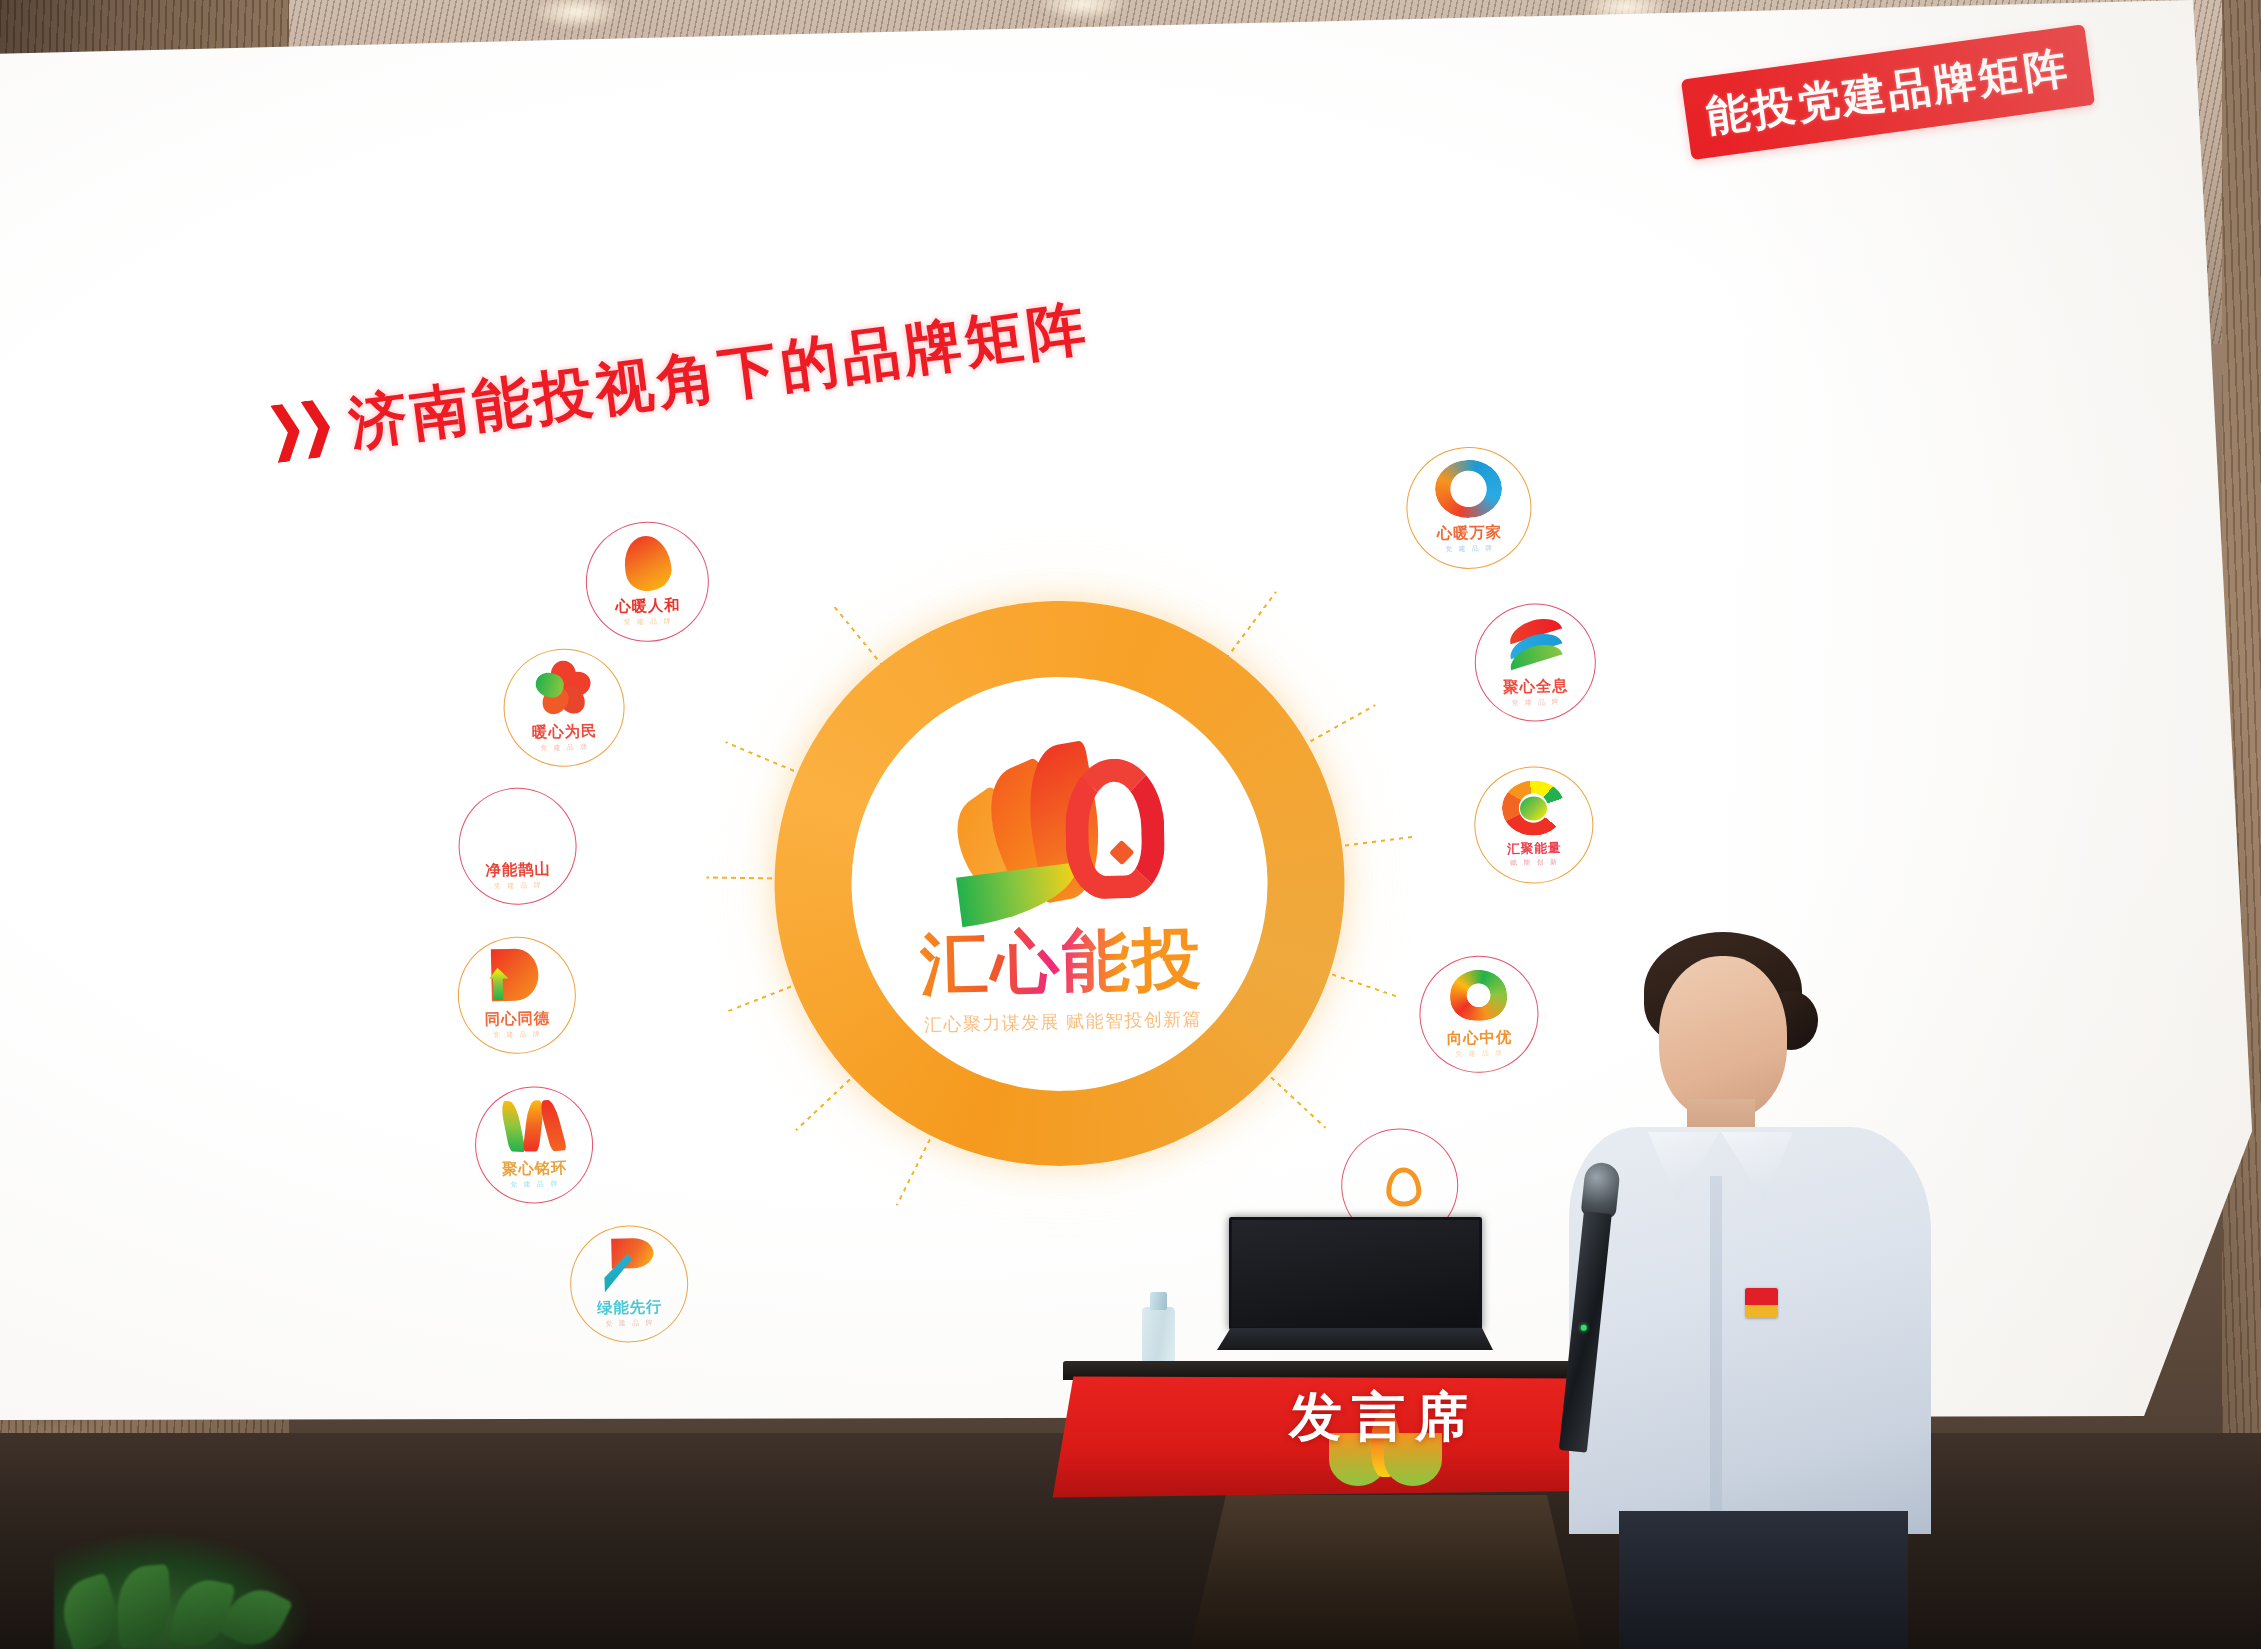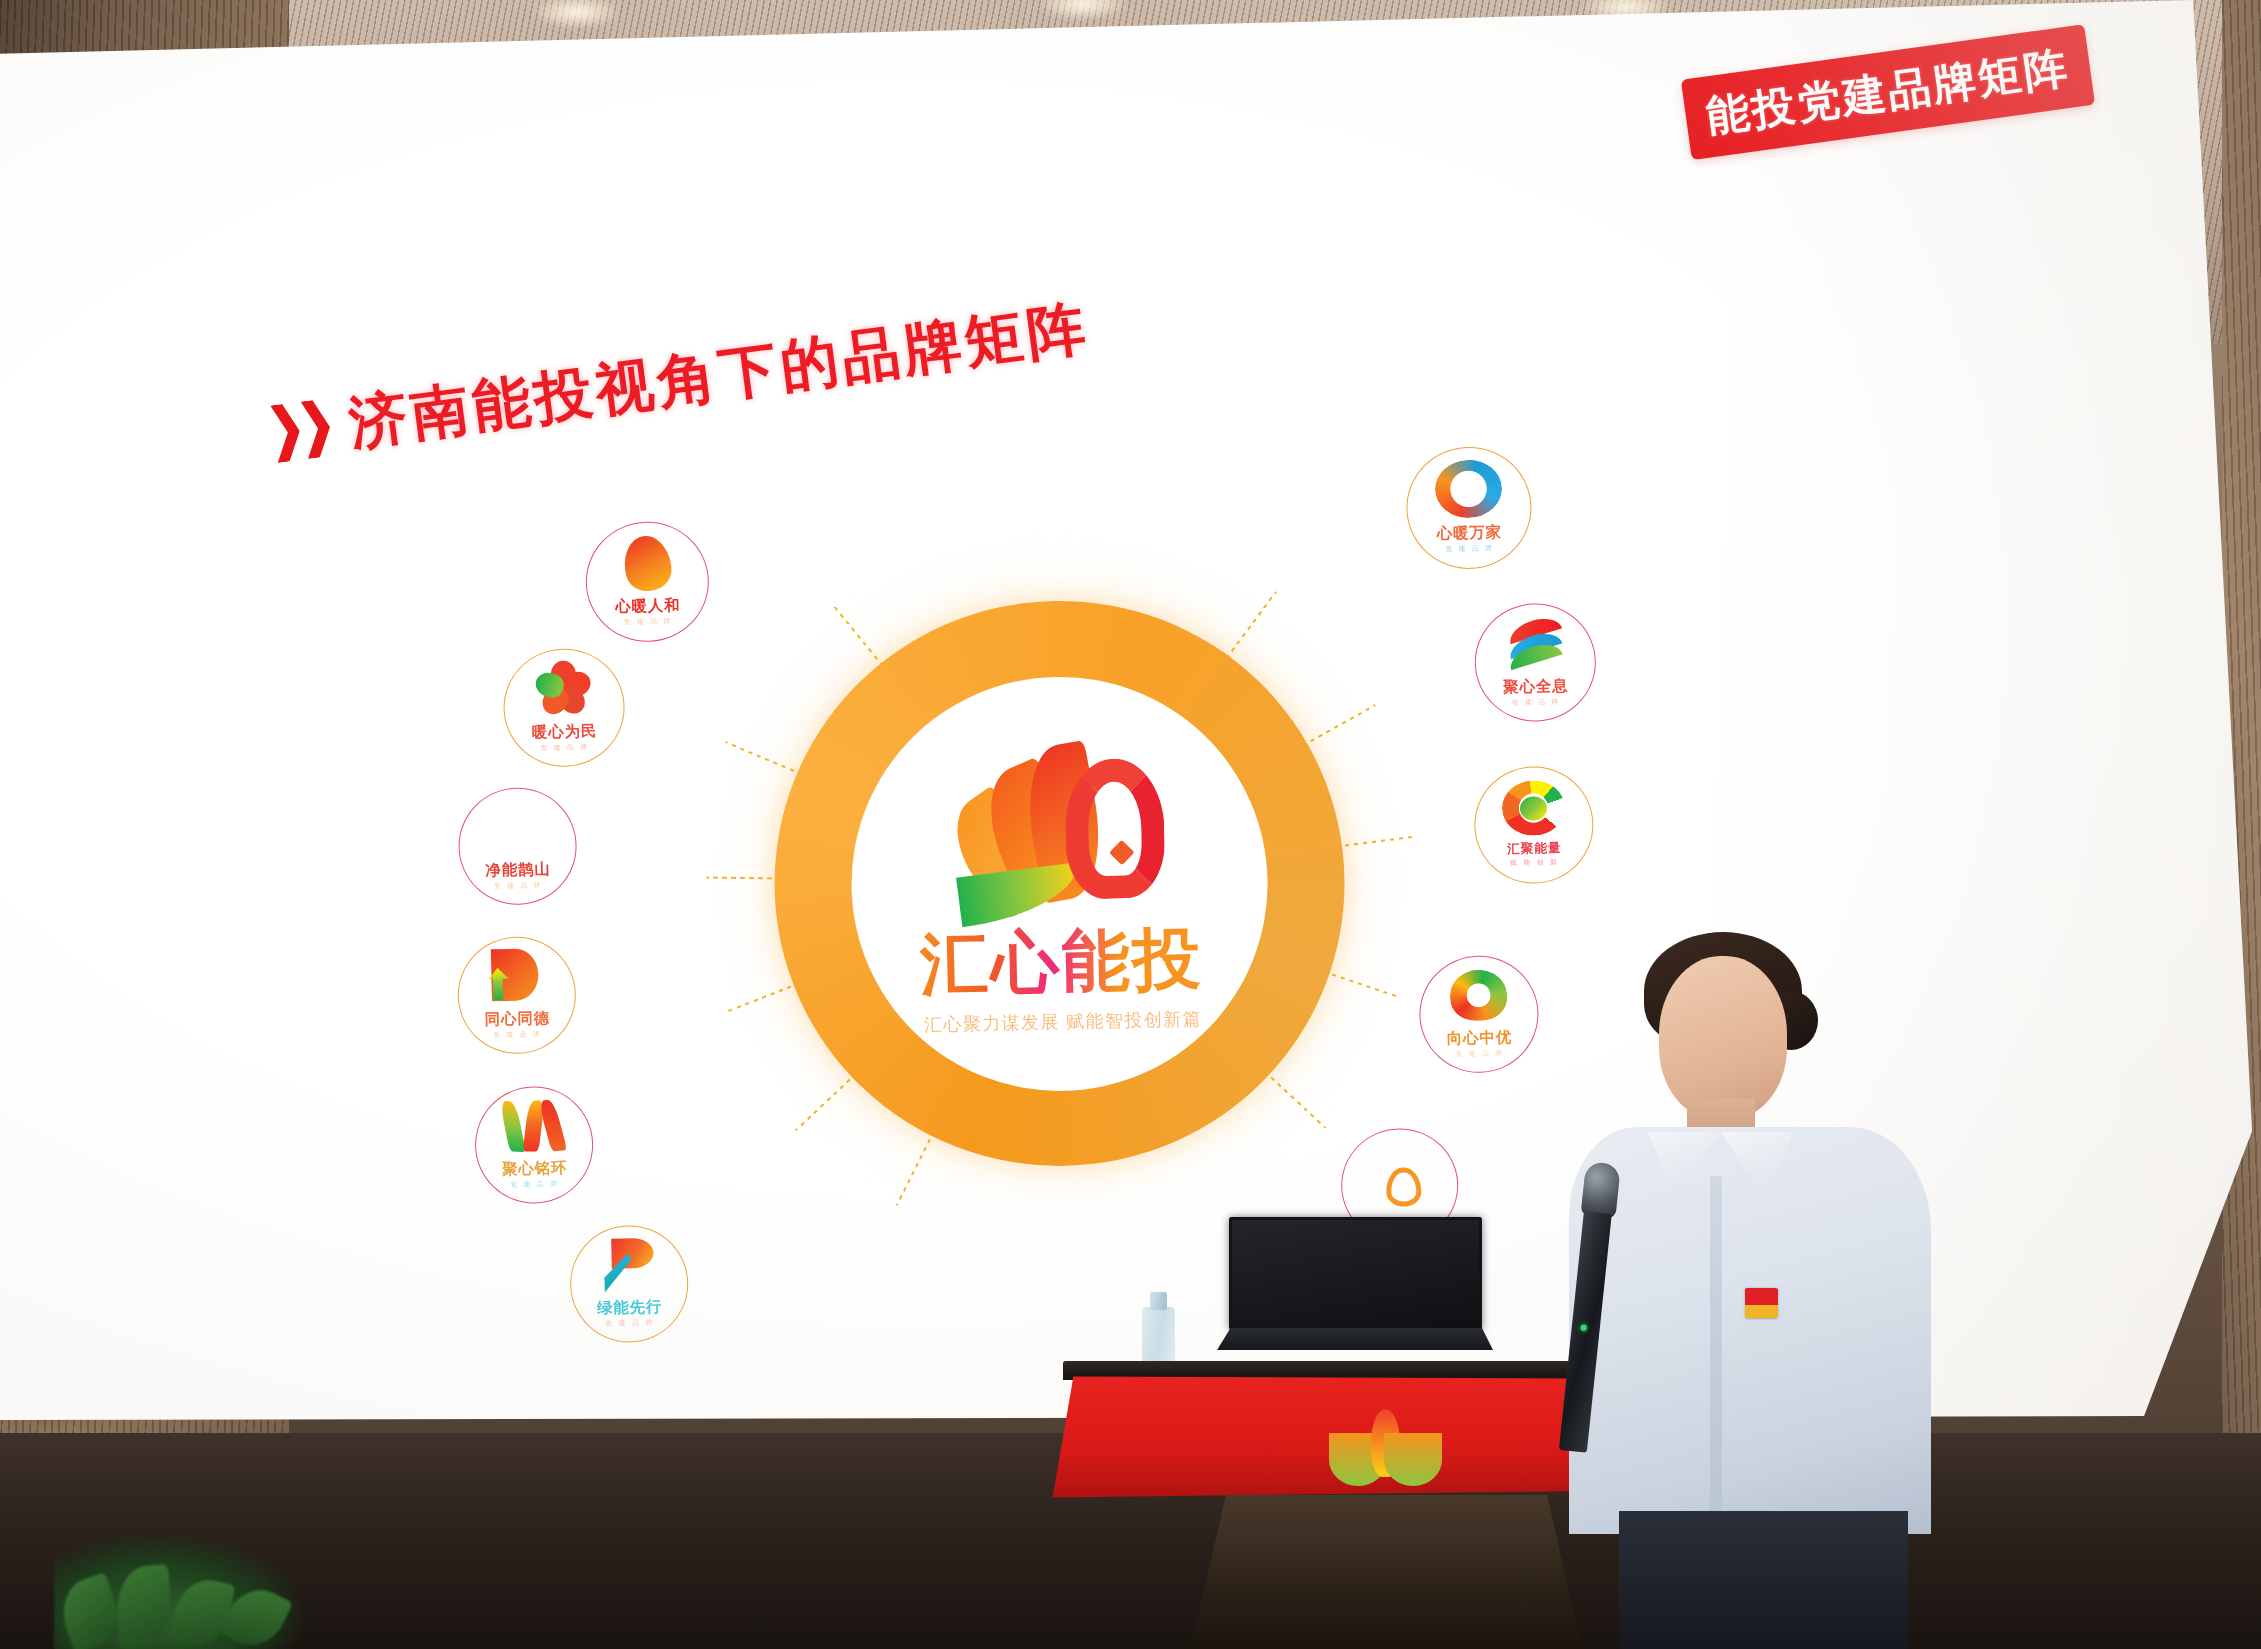--- a/index.html
+++ b/index.html
@@ -544,20 +544,21 @@
   </div>
 
   <div class="podium">
     <div class="podium-top"></div>
     <div class="podium-face"></div>
     <div class="podium-emblem">
       <span class="pe-l"></span>
         <span class="pe-c"></span>
         <span class="pe-r"></span>
     </div>
+    <div class="podium-text">发言席</div>
     <div class="podium-base"></div>
   </div>
 
   <div class="person">
     <div class="hair"></div>
     <div class="bun"></div>
     <div class="head"></div>
     <div class="neck"></div>
     <div class="shirt"></div>
     <div class="collar-l"></div>

